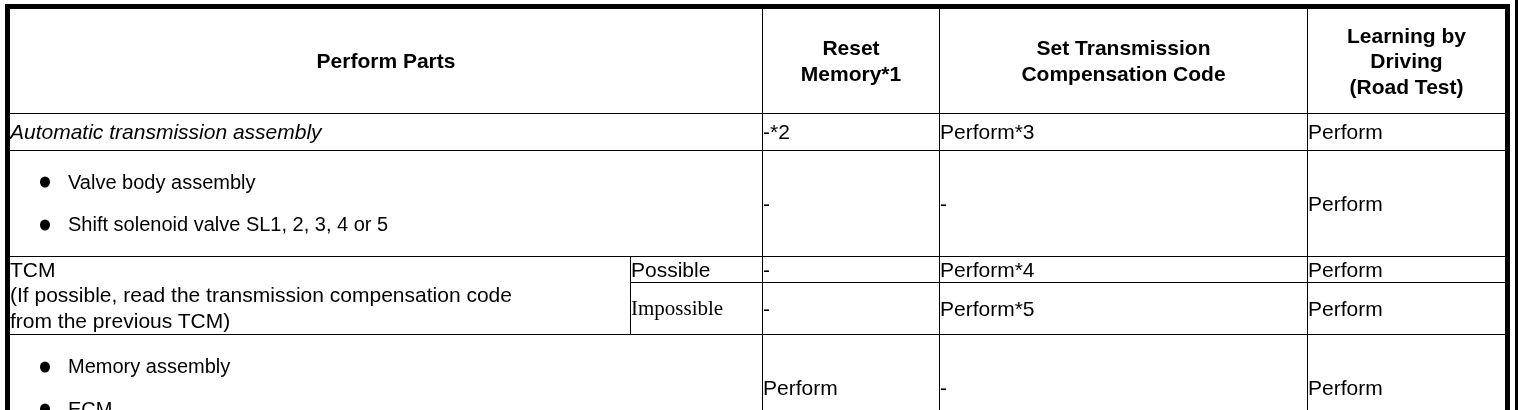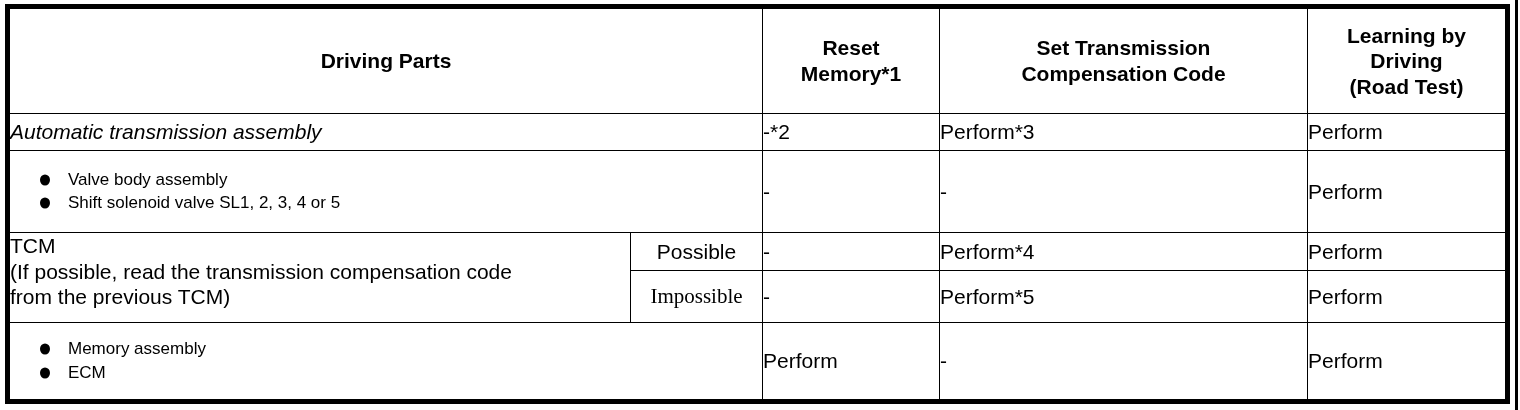--- a/index.html
+++ b/index.html
@@ -74,22 +74,22 @@
 
   
   ul.bullets {
     list-style: none;
     margin: 0;
     padding: 2px 0 2px 30px;
   }
   ul.bullets li {
     position: relative;
     padding-left: 28px;
-    margin: 1px 0;
-    font-size: 17px;
+    margin: 16px 0;
+    font-size: 20px;
     line-height: 1.32;
     white-space: nowrap;
   }
   ul.bullets li .bullet-dot {
     position: absolute;
     left: 0;
     top: 50%;
     transform: translateY(-50%);
     width: 10px;
     height: 11px;
@@ -101,21 +101,20 @@
   .tcm-block {
     padding: 4px 8px 4px 8px;
     white-space: nowrap;
     margin-left: 11px;
   }
   .tcm-block .line { display: block; }
 
   .sub-label {
     padding: 3px 8px;
     white-space: nowrap;
-    text-align: center;
   }
 
   .val { padding: 3px 8px; white-space: nowrap; }
 
   .hdr .hl { display: block; }
 </style>
 </head>
 <body>
 
 <div id="page">
@@ -127,21 +126,21 @@
       <col style="width:623px">
       <col style="width:132px">
       <col style="width:177px">
       <col style="width:368px">
       <col style="width:200px">
     </colgroup>
     <tbody>
 
       <tr>
         <td class="hdr" colspan="2" rowspan="1" style="height:104px;">
-          <span class="hl">Driving Parts</span>
+          <span class="hl">Perform Parts</span>
         </td>
         <td class="hdr">
           <span class="hl">Reset</span>
           <span class="hl">Memory*1</span>
         </td>
         <td class="hdr">
           <span class="hl">Set Transmission</span>
           <span class="hl">Compensation Code</span>
         </td>
         <td class="hdr">

